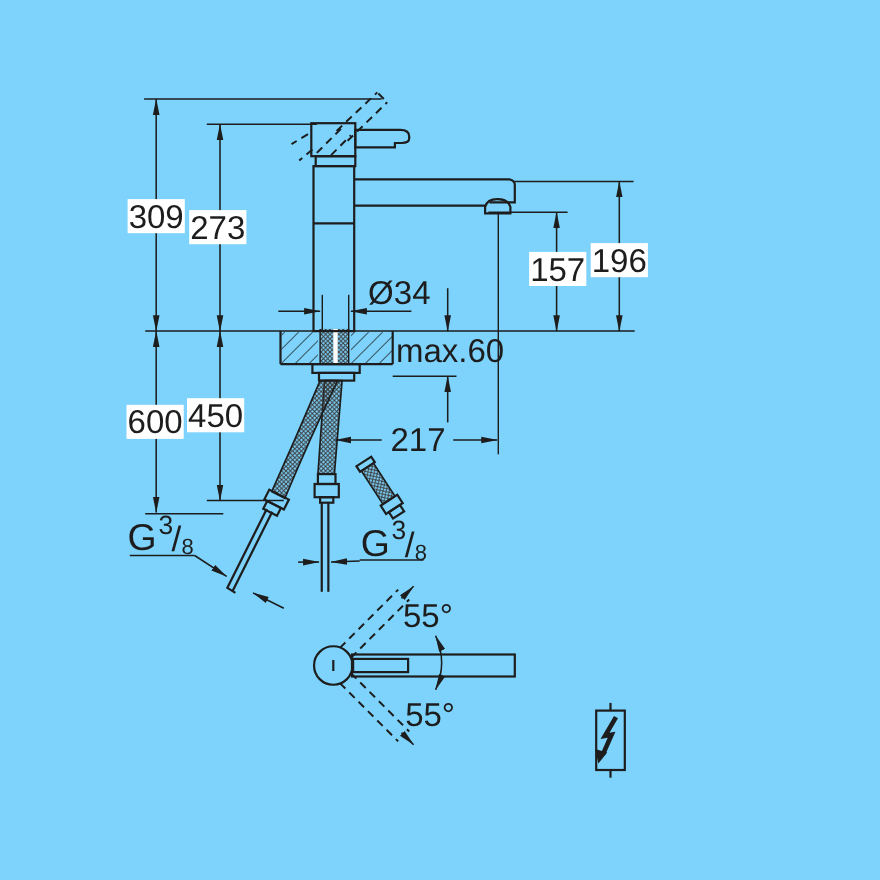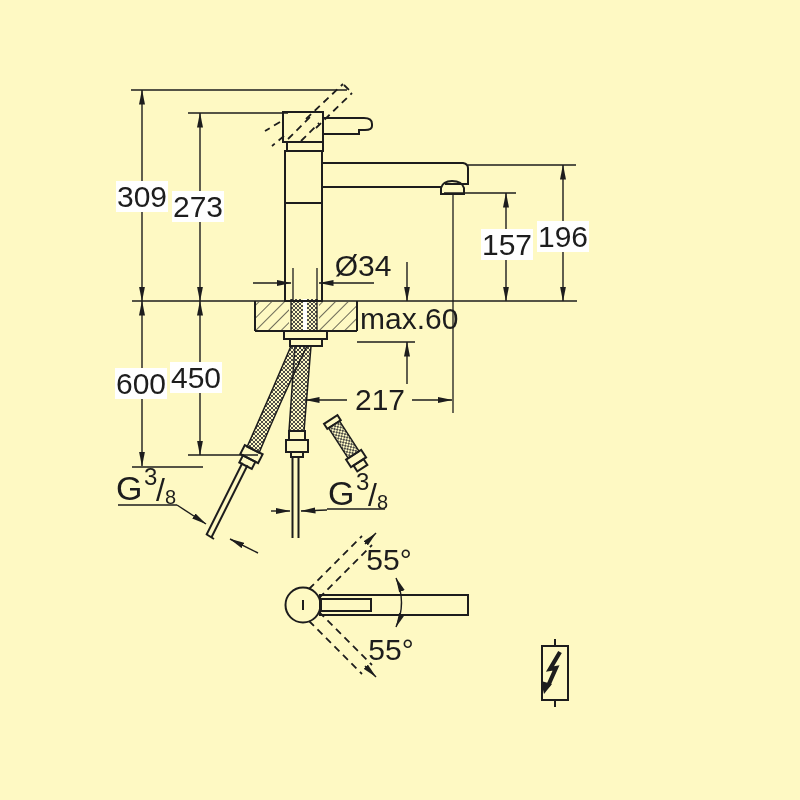--- a/index.html
+++ b/index.html
@@ -1,16 +1,16 @@
 <!DOCTYPE html>
 <html><head>
 <meta charset="utf-8">
 <style>
   html,body{margin:0;padding:0;background:#ffffff;}
-  .canvas{position:relative;width:800px;height:800px;background:#fef9c3;overflow:hidden;}
+  .canvas{position:relative;width:800px;height:800px;background:#7dd3fc;overflow:hidden;}
   svg{display:block;}
   text{font-family:"Liberation Sans", sans-serif;fill:#1d1d1d;}
   .dimtxt{font-size:30px;}
   .obj{stroke:#1d1d1d;stroke-width:2;fill:none;}
   .dim{stroke:#1d1d1d;stroke-width:1.4;fill:none;}
   .thin{stroke:#1d1d1d;stroke-width:1.3;fill:none;}
   .dash{stroke:#1d1d1d;stroke-width:1.8;fill:none;stroke-dasharray:7 5;}
 </style>
 </head>
 <body>

